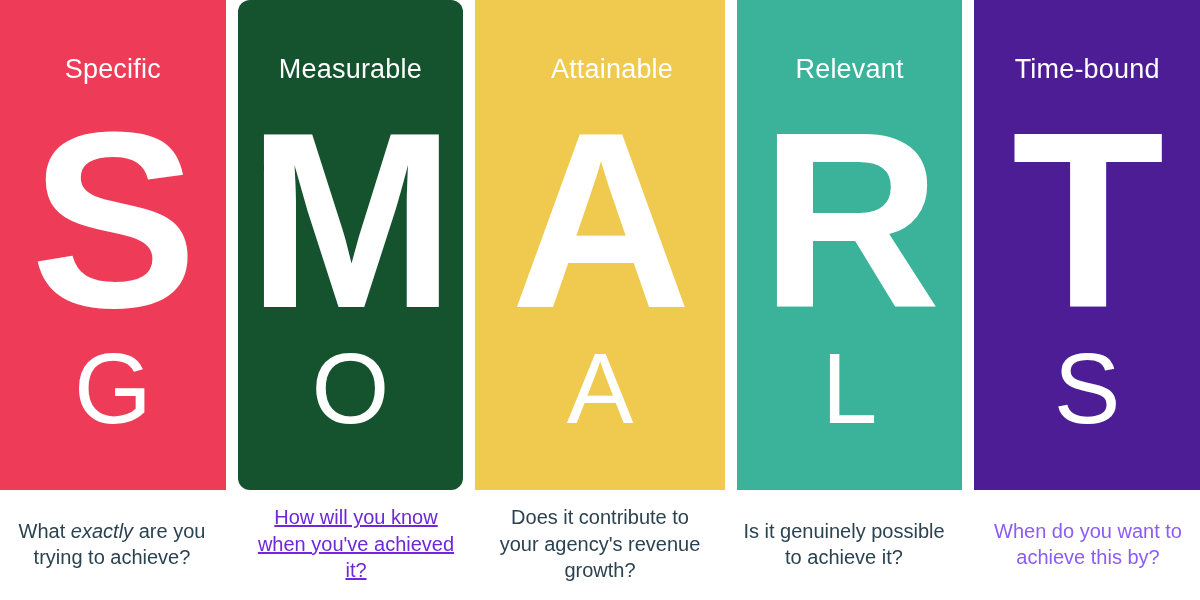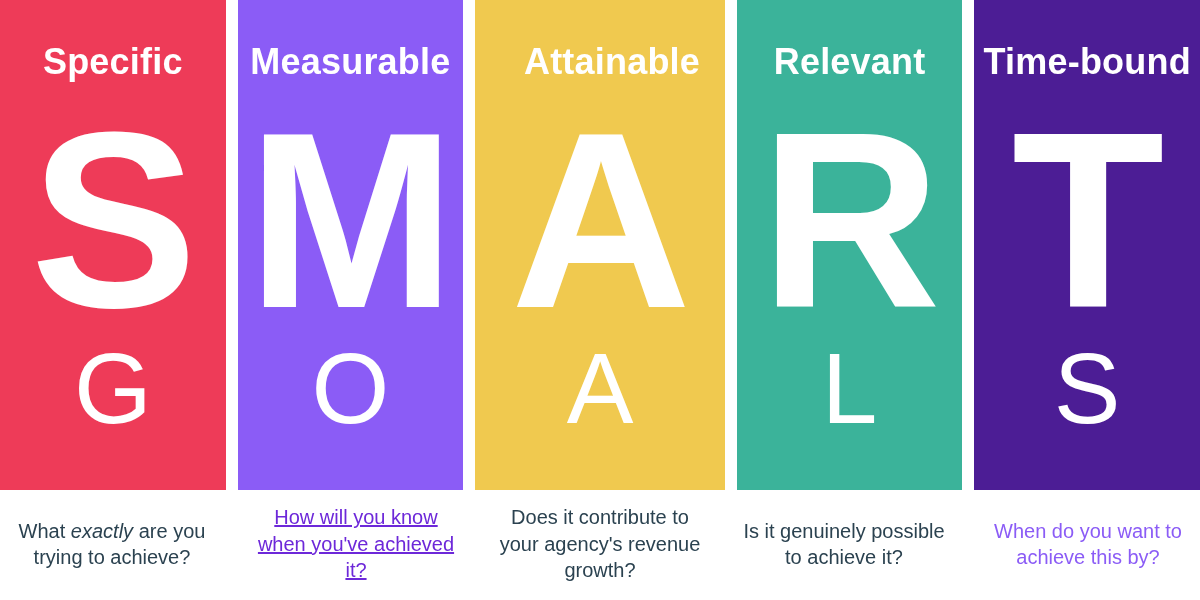--- a/index.html
+++ b/index.html
@@ -33,23 +33,23 @@
   .band {
     position: relative;
     flex: 1 1 0;
     height: 490px;
     display: flex;
     flex-direction: column;
     align-items: center;
     overflow: hidden;
   }
   .band-header {
-    margin-top: 44px;
-    font-size: 36px;
-    font-weight: 700;
+    margin-top: 56px;
+    font-size: 27px;
+    font-weight: 400;
     color: #ffffff;
     letter-spacing: 0.2px;
     line-height: 1;
     white-space: nowrap;
   }
   .band-letter-big {
     position: absolute;
     top: 96px;
     left: 0;
     right: 0;
@@ -104,21 +104,21 @@
 <div class="infographic">
 
   <div class="bands">
 
     <div class="band" style="background-color: rgb(238, 59, 88);">
       <div class="band-header">Specific</div>
       <div class="band-letter-big">S</div>
       <div class="band-letter-small">G</div>
     </div>
 
-    <div class="band" style="background-color: #8b5cf6;">
+    <div class="band" style="background-color: #14532d; border-radius: 12px;">
       <div class="band-header">Measurable</div>
       <div class="band-letter-big">M</div>
       <div class="band-letter-small">O</div>
     </div>
 
     <div class="band" style="background-color: rgb(240, 201, 79); padding-left: 24px;">
       <div class="band-header">Attainable</div>
       <div class="band-letter-big">A</div>
       <div class="band-letter-small">A</div>
     </div>

